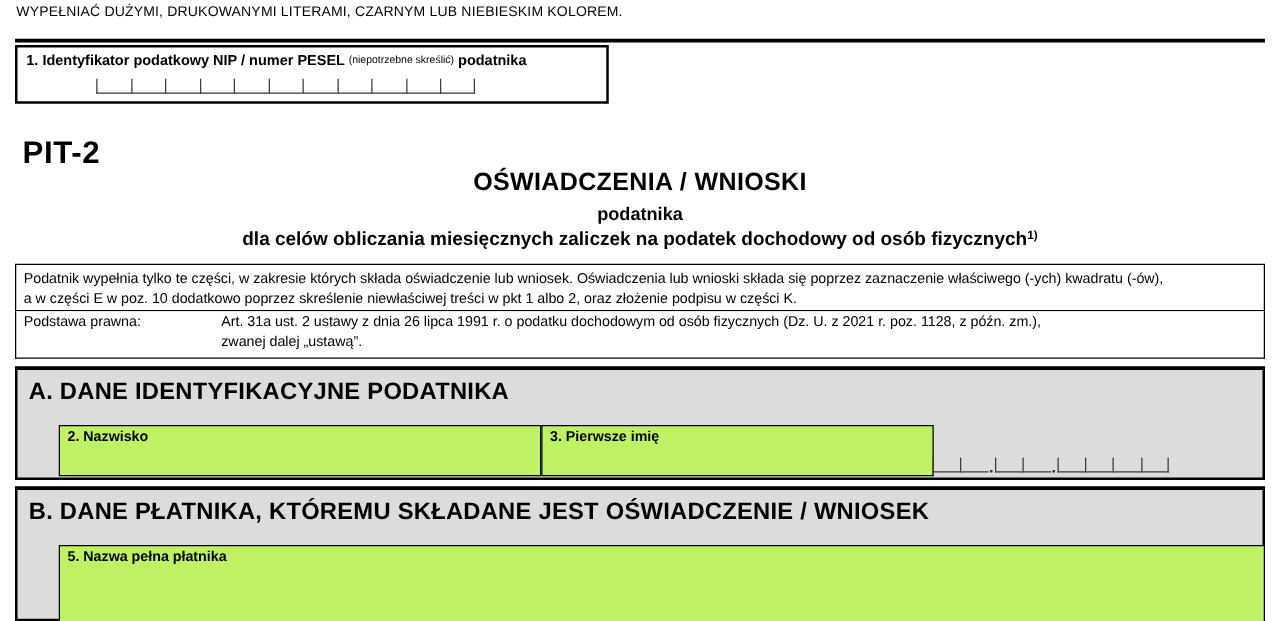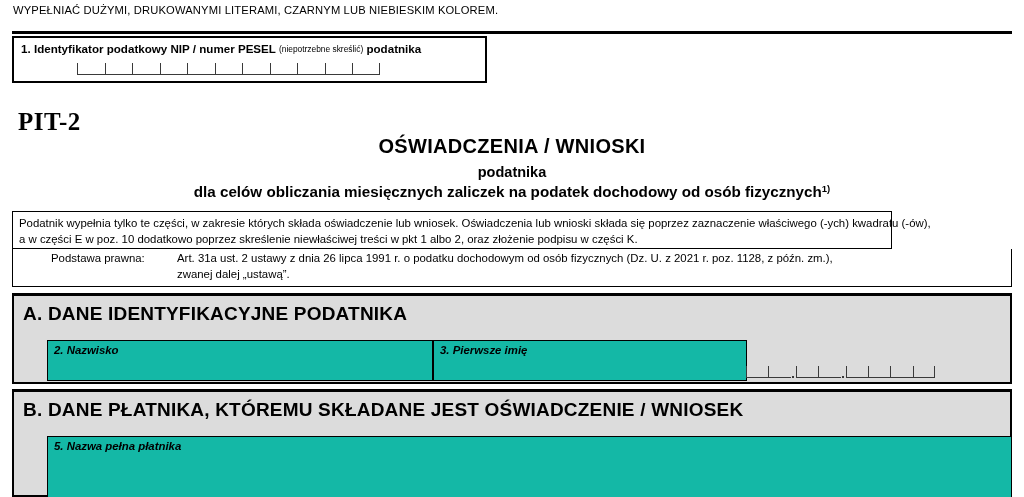--- a/index.html
+++ b/index.html
@@ -92,21 +92,20 @@
   .nip-comb .cell { width: 27.5px; }
 
   
   .pit2 {
     position: absolute;
     left: 18px;
     top: 108px;
     font-size: 25px;
     font-weight: bold;
     letter-spacing: 0.5px;
-    font-family: Liberation Serif, serif;
   }
 
   
   .title-main {
     position: absolute;
     left: 0;
     top: 135px;
     width: 1024px;
     text-align: center;
     font-size: 20px;
@@ -131,21 +130,21 @@
     font-size: 15.2px;
     font-weight: bold;
   }
   .title-desc sup { font-size: 9.5px; vertical-align: 5px; }
 
   
   .info-block {
     position: absolute;
     left: 12px;
     top: 211px;
-    width: 880px;
+    width: 1000px;
     height: 38px;
     border: 1.5px solid #000;
     background: #fff;
     padding: 3px 6px 0 6px;
   }
   .info-line {
     font-size: 11.4px;
     line-height: 16px;
     white-space: nowrap;
   }
@@ -160,21 +159,20 @@
     border-top: none;
     background: #fff;
     padding: 3px 6px 0 6px;
   }
   .legal-row { position: relative; height: 16px; }
   .legal-key {
     position: absolute;
     left: 0;
     font-size: 11.4px;
     white-space: nowrap;
-    margin-left: 32px;
   }
   .legal-val {
     position: absolute;
     left: 158px;
     font-size: 11.4px;
     white-space: nowrap;
   }
 
   
   .section {
@@ -198,23 +196,22 @@
   }
 
   
   #section-a { top: 293px; height: 91px; }
   
   #section-b { top: 389px; height: 108px; }
 
   
   .field {
     position: absolute;
-    background: #14b8a6;
+    background: #bef264;
     border: 1.8px solid #000;
-    font-style: italic;
   }
   .field-label {
     position: absolute;
     left: 6px;
     top: 3px;
     font-size: 11.4px;
     font-weight: bold;
     white-space: nowrap;
   }
   .field-label .hint {

